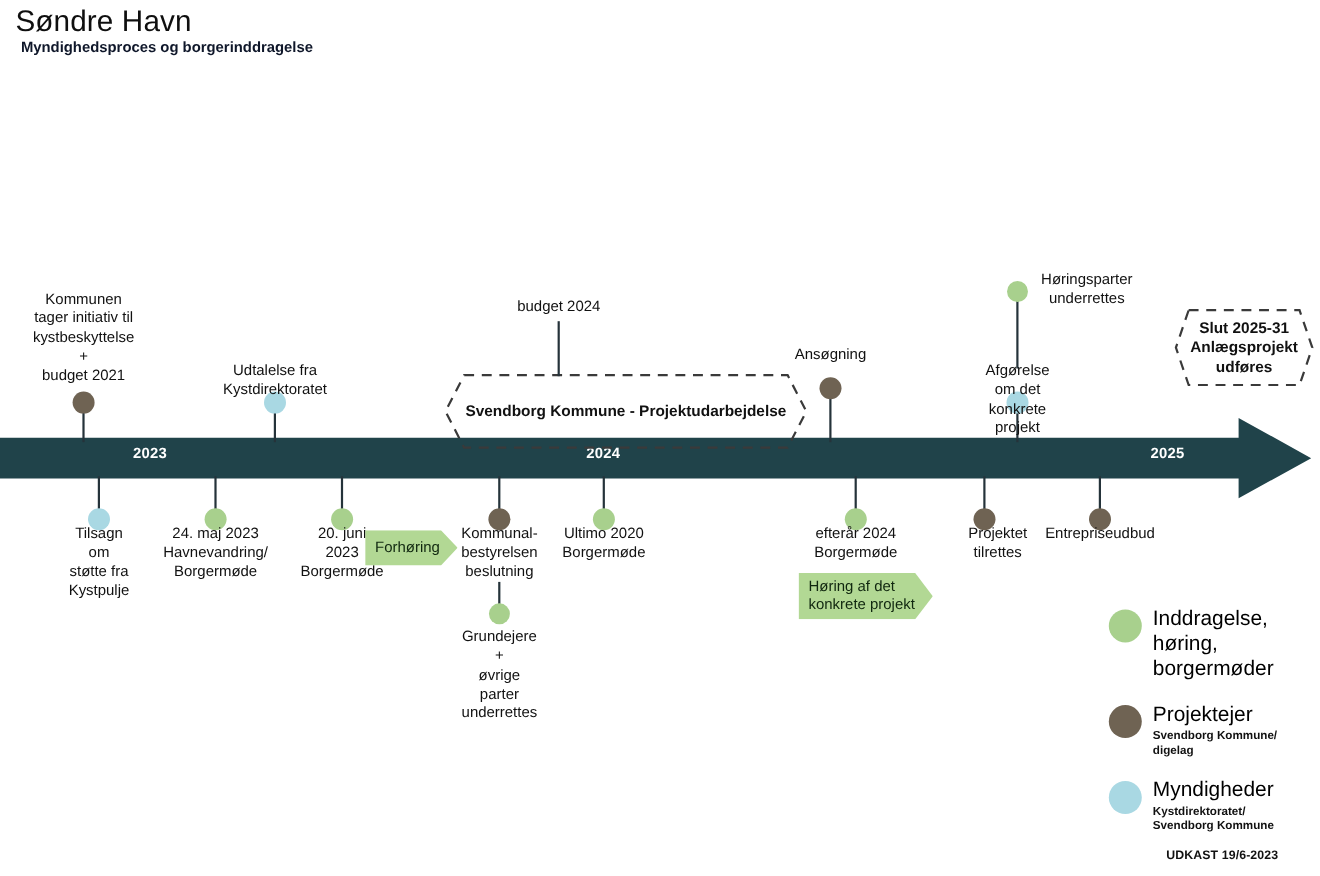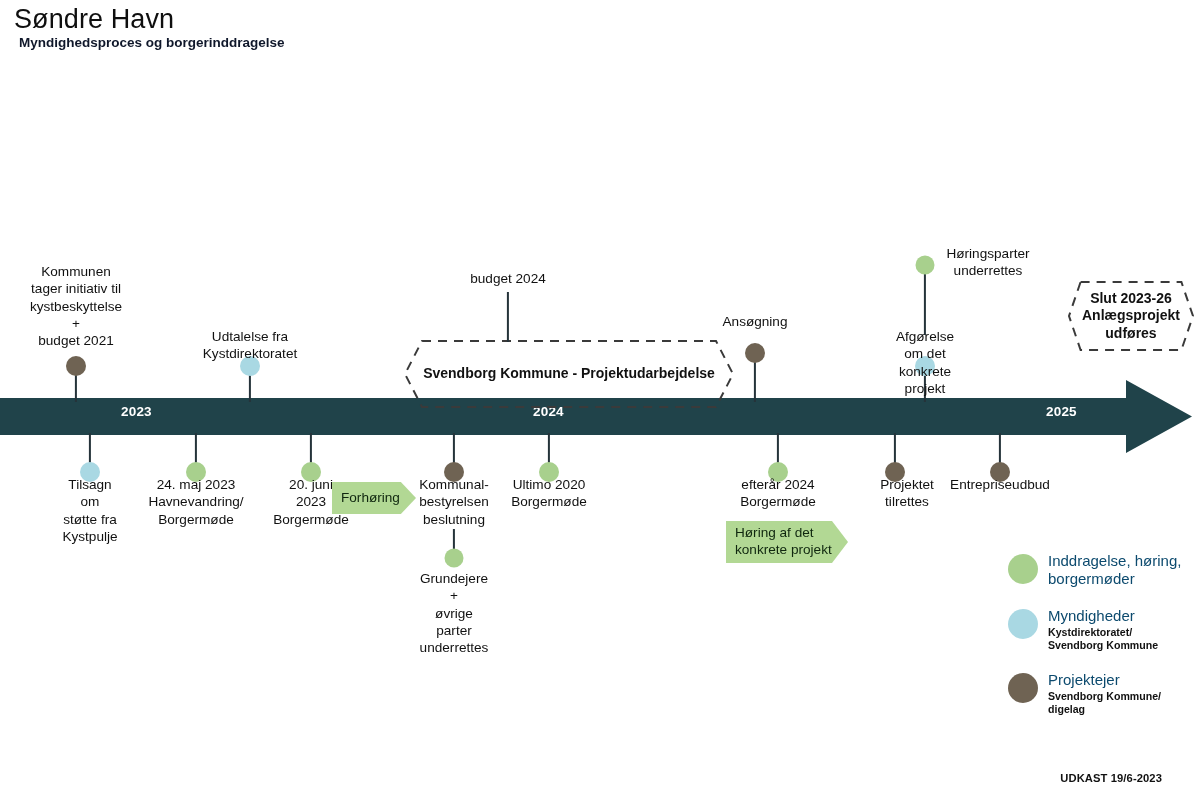--- a/index.html
+++ b/index.html
@@ -170,24 +170,24 @@
     height: 30px;
     border-radius: 50%;
     flex: 0 0 30px;
     margin-top: 2px;
   }
   .legend-textwrap {
     margin-left: 10px;
     padding-top: 0px;
   }
   .legend-main {
-    font-size: 15px;
+    font-size: 19px;
     font-weight: 500;
     line-height: 1.2;
-    color: #0c4a6e;
+    color: #000000;
     white-space: pre-line;
   }
   .legend-sub {
     font-size: 10.6px;
     font-weight: 600;
     line-height: 1.22;
     color: #111111;
     white-space: pre-line;
     margin-top: 1px;
   }
@@ -224,21 +224,21 @@
       <div class="chevron-box" style="left: 404px; top: 340px; width: 330px; height: 68px;">
         <svg width="330" height="68" viewBox="0 0 330 68">
           <path d="M18,1 L312,1 L329,34 L312,67 L18,67 L1,34 Z" fill="none" stroke="#3a3a3a" stroke-width="2" stroke-dasharray="9 7"></path>
         </svg>
         <div class="chevron-text">Svendborg Kommune - Projektudarbejdelse</div>
       </div>
       <div class="chevron-box" style="left: 1068px; top: 281px; width: 126px; height: 70px;">
         <svg width="126" height="70" viewBox="0 0 126 70">
           <path d="M12.600000000000001,1 L113.4,1 L125,35 L113.4,69 L12.600000000000001,69 L1,35 Z" fill="none" stroke="#3a3a3a" stroke-width="2" stroke-dasharray="9 7"></path>
         </svg>
-        <div class="chevron-text">Slut 2023-26
+        <div class="chevron-text">Slut 2025-31
 Anlægsprojekt
 udføres</div>
       </div>
     </div>
 
   <div id="budget-layer">
       <div class="free-label" style="left: 508px; top: 270px;">budget 2024</div>
       <div class="stem" style="left: 508px; top: 292px; height: 50px;"></div>
     </div>
 
@@ -355,32 +355,32 @@
 
   <div class="legend" id="legend-layer">
       <div class="legend-row">
         <div class="legend-dot" style="background: rgb(168, 208, 141);"></div>
         <div class="legend-textwrap">
           <div class="legend-main">Inddragelse, høring,
 borgermøder</div>
         </div>
       </div>
       <div class="legend-row">
+        <div class="legend-dot" style="background: rgb(111, 99, 83);"></div>
+        <div class="legend-textwrap">
+          <div class="legend-main">Projektejer</div>
+          <div class="legend-sub">Svendborg Kommune/
+digelag</div>
+        </div>
+      </div>
+      <div class="legend-row">
         <div class="legend-dot" style="background: rgb(169, 216, 227);"></div>
         <div class="legend-textwrap">
           <div class="legend-main">Myndigheder</div>
           <div class="legend-sub">Kystdirektoratet/
 Svendborg Kommune</div>
         </div>
       </div>
-      <div class="legend-row">
-        <div class="legend-dot" style="background: rgb(111, 99, 83);"></div>
-        <div class="legend-textwrap">
-          <div class="legend-main">Projektejer</div>
-          <div class="legend-sub">Svendborg Kommune/
-digelag</div>
-        </div>
-      </div>
     </div>
 
   <div class="footer-note">UDKAST 19/6-2023</div>
 
 </div>
 
 </body></html>

